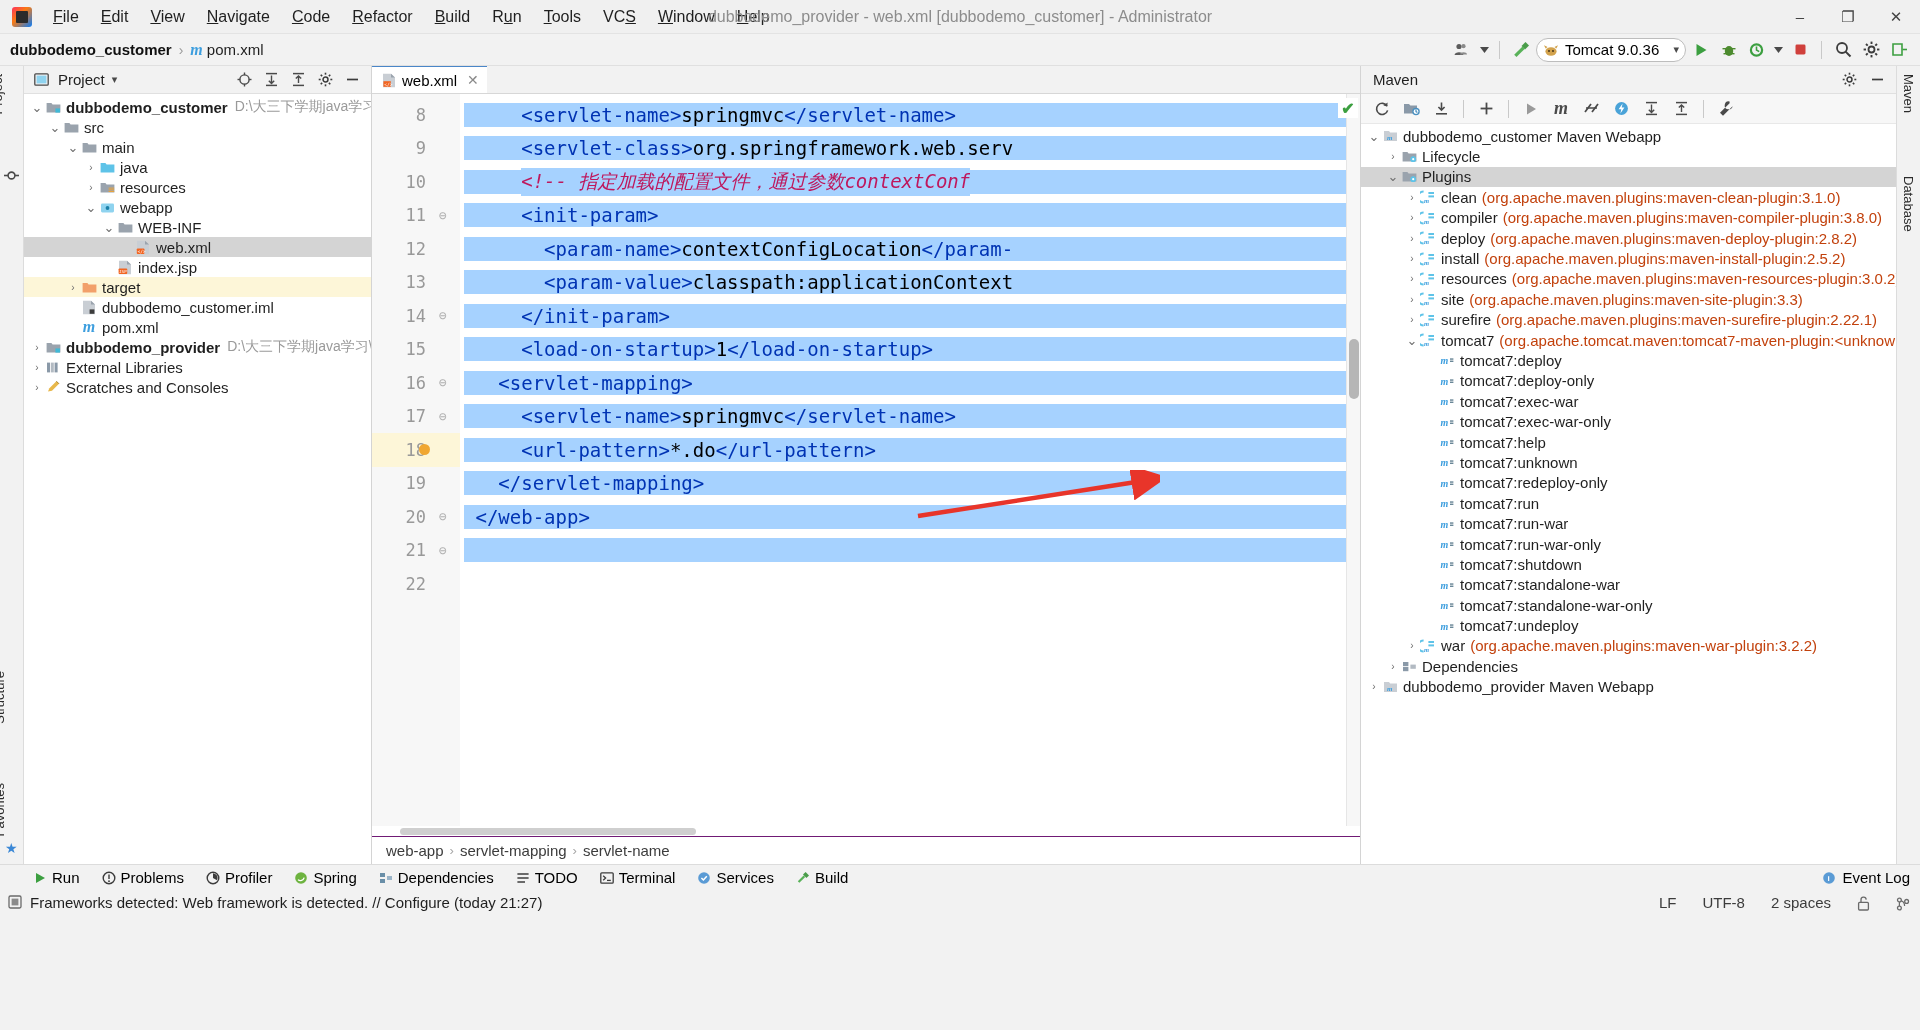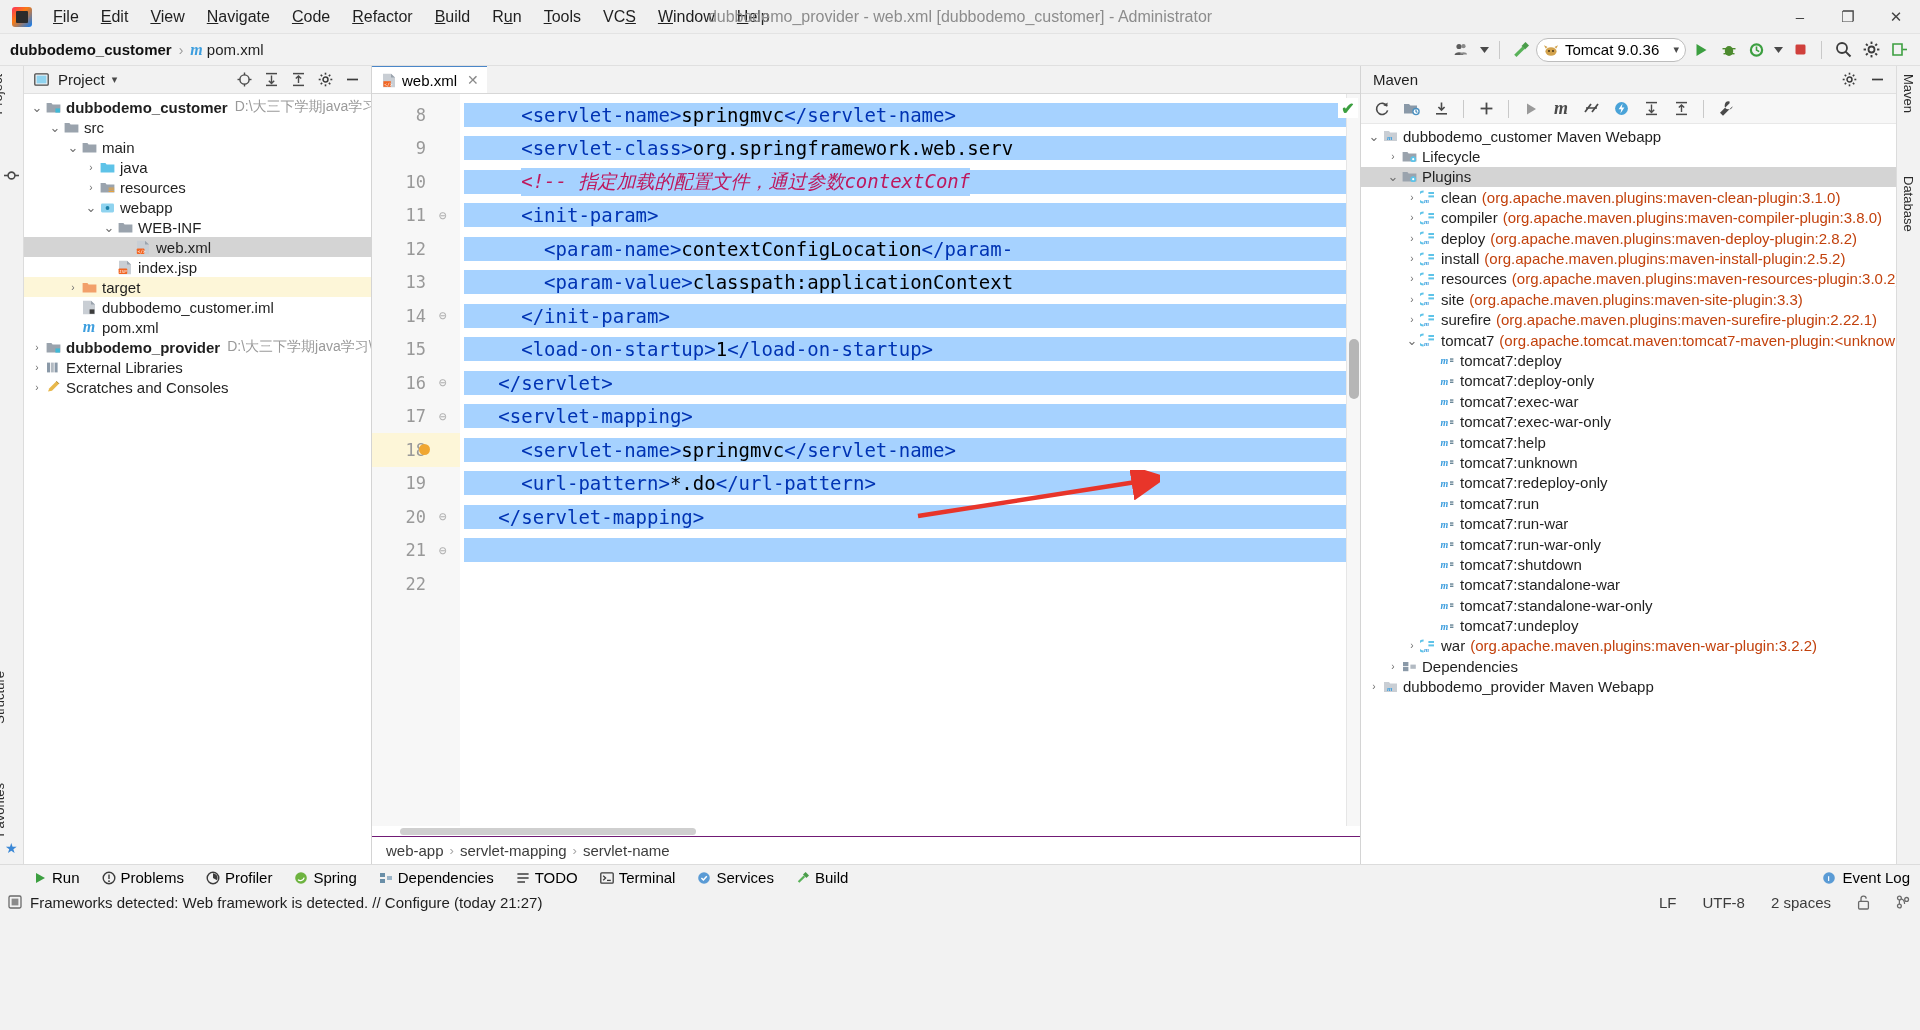--- a/index.html
+++ b/index.html
@@ -131,21 +131,21 @@
   .rrail-lbl { position:absolute; writing-mode:vertical-rl; font-size:13px; color:#2b2b2b;
                white-space:nowrap; left:4px; }
 
   
   .botbar { height:26px; background:#f2f2f2; display:flex; align-items:center; gap:0px;
             border-top:1px solid #dcdcdc; flex:none; padding-left:22px; }
   .bot-item { display:flex; align-items:center; gap:5px; padding:0 11px; font-size:15px; height:26px;}
   .bot-right { margin-left:auto; display:flex; align-items:center; padding-right:10px; gap:6px; font-size:15px;}
   .statusbar { height:24px; background:#f2f2f2; display:flex; align-items:center; padding-left:8px;
                font-size:15px; color:#1f1f1f; flex:none; }
-  .status-right { margin-left:auto; display:flex; align-items:center; gap:26px; padding-right:10px;
+  .status-right { margin-left:auto; display:flex; align-items:flex-end; gap:26px; padding-right:10px;
                   color:#3c3c3c; }
   .watermark { color:#d9d9d9; font-size:13px; letter-spacing:0.5px;}
 
   
   .arrow-svg { position:absolute; left:900px; top:470px; pointer-events:none; z-index:50; }
 
   
   .vscroll-thumb { position:absolute; right:1px; width:10px; background:#b6b6b6; border-radius:5px; }
 
   .ico-svg { display:block; }
@@ -590,25 +590,25 @@
           </div>
         <div class="code" id="code">
             <div class="cline"><span class="seg sel-bg">     </span><span class="seg sel-bg tok-tag">&lt;servlet-name&gt;</span><span class="seg sel-bg tok-txt">springmvc</span><span class="seg sel-bg tok-tag">&lt;/servlet-name&gt;</span><span class="seg sel-bg" style="flex: 1 1 0%;"> </span></div>
             <div class="cline"><span class="seg sel-bg">     </span><span class="seg sel-bg tok-tag">&lt;servlet-class&gt;</span><span class="seg sel-bg tok-txt">org.springframework.web.serv</span><span class="seg sel-bg" style="flex: 1 1 0%;"> </span></div>
             <div class="cline"><span class="seg sel-bg">     </span><span class="seg sel-bg tok-cmt">&lt;!-- 指定加载的配置文件，通过参数contextConf</span><span class="seg sel-bg" style="flex: 1 1 0%;"> </span></div>
             <div class="cline"><span class="seg sel-bg">     </span><span class="seg sel-bg tok-tag">&lt;init-param&gt;</span><span class="seg sel-bg" style="flex: 1 1 0%;"> </span></div>
             <div class="cline"><span class="seg sel-bg">       </span><span class="seg sel-bg tok-tag">&lt;param-name&gt;</span><span class="seg sel-bg tok-txt">contextConfigLocation</span><span class="seg sel-bg tok-tag">&lt;/param-</span><span class="seg sel-bg" style="flex: 1 1 0%;"> </span></div>
             <div class="cline"><span class="seg sel-bg">       </span><span class="seg sel-bg tok-tag">&lt;param-value&gt;</span><span class="seg sel-bg tok-txt">classpath:applicationContext</span><span class="seg sel-bg" style="flex: 1 1 0%;"> </span></div>
             <div class="cline"><span class="seg sel-bg">     </span><span class="seg sel-bg tok-tag">&lt;/init-param&gt;</span><span class="seg sel-bg" style="flex: 1 1 0%;"> </span></div>
             <div class="cline"><span class="seg sel-bg">     </span><span class="seg sel-bg tok-tag">&lt;load-on-startup&gt;</span><span class="seg sel-bg tok-txt">1</span><span class="seg sel-bg tok-tag">&lt;/load-on-startup&gt;</span><span class="seg sel-bg" style="flex: 1 1 0%;"> </span></div>
-            <div class="cline"><span class="seg sel-bg">   </span><span class="seg sel-bg tok-tag">&lt;/servlet&gt;</span><span class="seg sel-bg" style="flex: 1 1 0%;"> </span></div>
             <div class="cline"><span class="seg sel-bg">   </span><span class="seg sel-bg tok-tag">&lt;servlet-mapping&gt;</span><span class="seg sel-bg" style="flex: 1 1 0%;"> </span></div>
             <div class="cline"><span class="seg sel-bg">     </span><span class="seg sel-bg tok-tag">&lt;servlet-name&gt;</span><span class="seg sel-bg tok-txt">springmvc</span><span class="seg sel-bg tok-tag">&lt;/servlet-name&gt;</span><span class="seg sel-bg" style="flex: 1 1 0%;"> </span></div>
             <div class="cline"><span class="seg sel-bg">     </span><span class="seg sel-bg tok-tag">&lt;url-pattern&gt;</span><span class="seg sel-bg tok-txt">*.do</span><span class="seg sel-bg tok-tag">&lt;/url-pattern&gt;</span><span class="seg sel-bg" style="flex: 1 1 0%;"> </span></div>
             <div class="cline"><span class="seg sel-bg">   </span><span class="seg sel-bg tok-tag">&lt;/servlet-mapping&gt;</span><span class="seg sel-bg" style="flex: 1 1 0%;"> </span></div>
+            <div class="cline"><span class="seg sel-bg"> </span><span class="seg sel-bg tok-tag">&lt;/web-app&gt;</span><span class="seg sel-bg" style="flex: 1 1 0%;"> </span></div>
             <div class="cline"><span class="seg sel-bg"> </span><span class="seg sel-bg" style="flex: 1 1 0%;"> </span></div>
           </div>
         <div class="ed-right-strip">
           <div class="check-ok">✔</div>
           <div class="vscroll-thumb" style="top:245px;height:60px;"></div>
         </div>
       </div>
 
       <div class="hscroll">
           <div class="thumb"></div>

